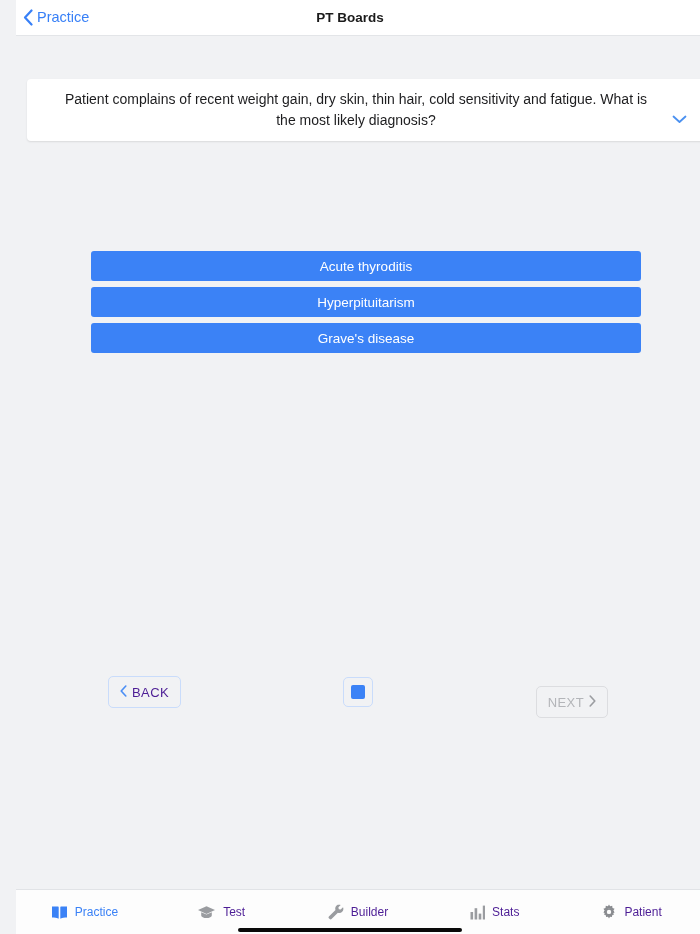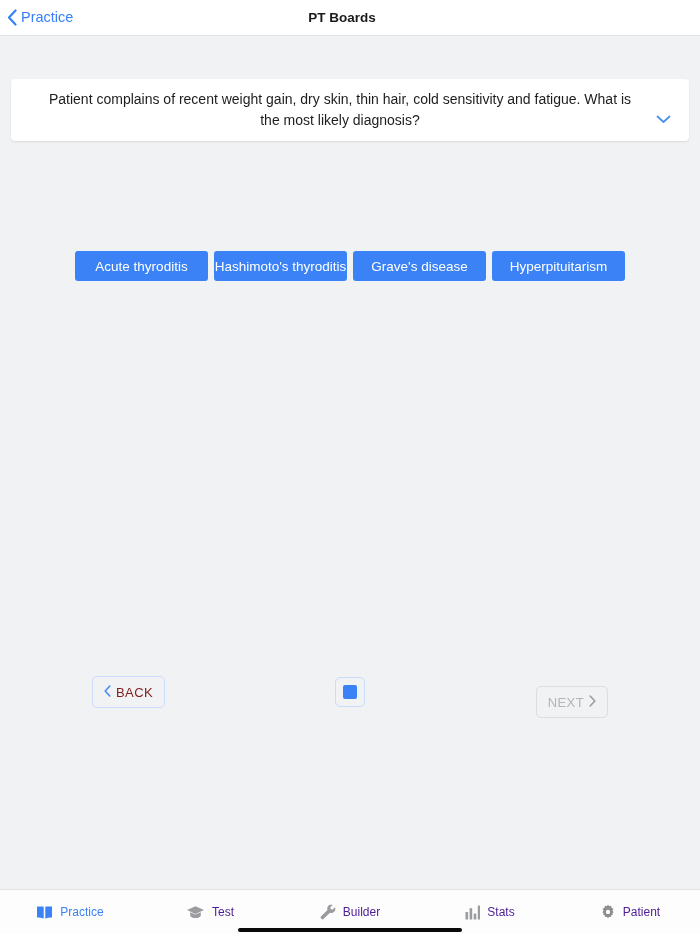--- a/index.html
+++ b/index.html
@@ -7,20 +7,21 @@
     width: 700px; height: 934px;
     font-family: "Liberation Sans", sans-serif;
     background: #f1f2f4;
     overflow: hidden;
   }
   #app {
     position: relative;
     width: 700px; height: 934px;
     display: flex; flex-direction: column;
     background: #f1f2f4;
+    padding-left: 16px;
   }
 
   
   .navbar {
     position: relative;
     height: 36px;
     min-height: 36px;
     background: #ffffff;
     display: flex; align-items: center;
     border-bottom: 1px solid #e3e5e8;
@@ -79,21 +80,21 @@
     color: #4a90f0;
     cursor: pointer;
     flex: 0 0 auto;
   }
 
   
   .answers {
     position: absolute;
     left: 75px; top: 215px;
     width: 550px;
-    display: flex; flex-direction: row;
+    display: flex; flex-direction: column;
     gap: 6px;
   }
   .answer-btn {
     height: 30px;
     background: #3b82f6;
     color: #ffffff;
     border: none;
     border-radius: 3px;
     font-size: 13.5px;
     font-family: "Liberation Sans", sans-serif;
@@ -123,21 +124,21 @@
     background: transparent;
     font-size: 13px;
     letter-spacing: 0.4px;
     font-family: "Liberation Sans", sans-serif;
     display: flex; align-items: center; justify-content: center;
     gap: 5px;
     cursor: pointer;
   }
   .pill-btn.enabled {
     border: 1px solid #c9dcfb;
-    color: #7f1d1d;
+    color: #4c1d95;
   }
   .pill-btn.disabled {
     border: 1px solid #dcdde0;
     color: #b3b5b9;
     cursor: default;
     margin-top: 20px;
   }
   .stop-btn {
     width: 30px; height: 30px;
     border: 1px solid #c9dcfb;
@@ -205,23 +206,22 @@
       <div class="question-text">Patient complains of recent weight gain, dry skin, thin hair, cold sensitivity and fatigue. What is the most likely diagnosis?</div>
       <div class="chevron-expand">
         <svg width="15" height="9" viewBox="0 0 15 9" fill="none">
           <path d="M1.5 1.5L7.5 7l6-5.5" stroke="#4a90f0" stroke-width="1.8" stroke-linecap="round" stroke-linejoin="round"></path>
         </svg>
       </div>
     </div>
 
     <div class="answers">
       <button class="answer-btn">Acute thyroditis</button>
-      <button class="answer-btn">Hashimoto's thyroditis</button>
+      <button class="answer-btn">Hyperpituitarism</button>
       <button class="answer-btn">Grave's disease</button>
-      <button class="answer-btn">Hyperpituitarism</button>
     </div>
 
     <div class="controls">
 
       <div class="ctrl-left">
         <button class="pill-btn enabled">
           <span>
             <svg width="7" height="12" viewBox="0 0 7 12" fill="none">
               <path d="M5.8 1L1.2 6l4.6 5" stroke="#4a8ef5" stroke-width="1.6" stroke-linecap="round" stroke-linejoin="round"></path>
             </svg>

